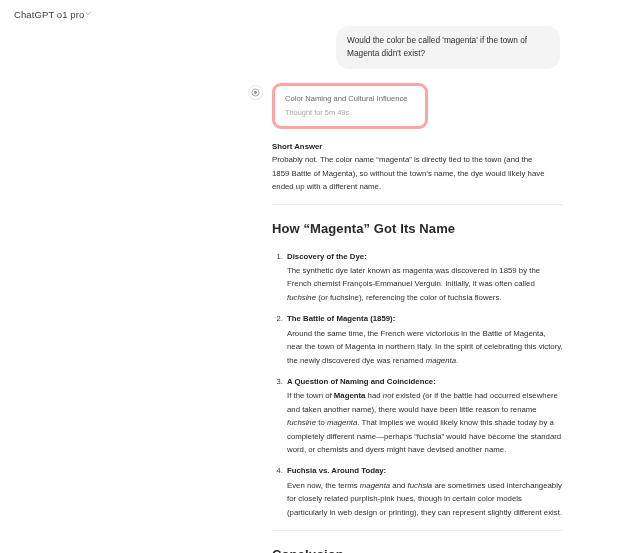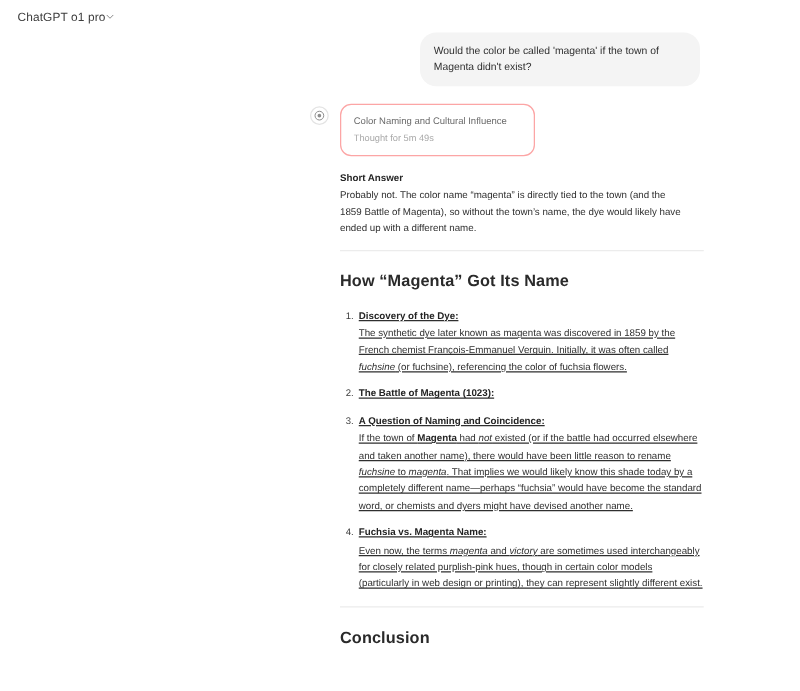--- a/index.html
+++ b/index.html
@@ -81,21 +81,21 @@
   }
   .avatar svg { display:block; }
 
   .assistant-col {
     margin-left: 9px;
     width: 300px;
   }
 
   
   .think-card {
-    border: 1px solid #fca5a5;
+    border: 3px solid #fca5a5;
     border-radius: 9px;
     background: #ffffff;
     padding: 7px 10px 8px 10px;
     width: 156px;
   }
   .think-title {
     font-size: 7.6px;
     color: #6a6a6a;
     line-height: 1.5;
   }
@@ -128,21 +128,20 @@
   hr.divider {
     border: 0;
     border-top: 1px solid #ececec;
     margin: 11px 0 13px 0;
   }
 
   ol.numlist {
     margin: 0;
     padding-left: 13px;
     list-style: decimal;
-    text-decoration: underline;
   }
   ol.numlist > li {
     margin-bottom: 8px;
     padding-left: 2px;
   }
   ol.numlist > li::marker {
     font-size: 7.6px;
     color: #3a3a3a;
   }
   .li-head {
@@ -202,29 +201,30 @@
         <hr class="divider">
 
         <h3 class="sec-head">How “Magenta” Got Its Name</h3>
 
         <ol class="numlist" id="name-origin-list">
             <li>
               <span class="li-head">Discovery of the Dye:</span>
               <span class="li-text"><span>The synthetic dye later known as magenta was discovered in 1859 by the French chemist François-Emmanuel Verguin. Initially, it was often called </span><em>fuchsine</em><span> (or fuchsine), referencing the color of fuchsia flowers.</span></span>
             </li>
             <li>
-              <span class="li-head">The Battle of Magenta (1023):</span>
+              <span class="li-head">The Battle of Magenta (1859):</span>
+              <span class="li-text"><span>Around the same time, the French were victorious in the Battle of Magenta, near the town of Magenta in northern Italy. In the spirit of celebrating this victory, the newly discovered dye was renamed </span><em>magenta</em><span>.</span></span>
             </li>
             <li>
               <span class="li-head">A Question of Naming and Coincidence:</span>
               <span class="li-text"><span>If the town of </span><strong>Magenta</strong><span> had </span><em>not</em><span> existed (or if the battle had occurred elsewhere and taken another name), there would have been little reason to rename </span><em>fuchsine</em><span> to </span><em>magenta</em><span>. That implies we would likely know this shade today by a completely different name—perhaps “fuchsia” would have become the standard word, or chemists and dyers might have devised another name.</span></span>
             </li>
             <li>
-              <span class="li-head">Fuchsia vs. Magenta Name:</span>
-              <span class="li-text"><span>Even now, the terms </span><em>magenta</em><span> and </span><em>victory</em><span> are sometimes used interchangeably for closely related purplish-pink hues, though in certain color models (particularly in web design or printing), they can represent slightly different exist.</span></span>
+              <span class="li-head">Fuchsia vs. Around Today:</span>
+              <span class="li-text"><span>Even now, the terms </span><em>magenta</em><span> and </span><em>fuchsia</em><span> are sometimes used interchangeably for closely related purplish-pink hues, though in certain color models (particularly in web design or printing), they can represent slightly different exist.</span></span>
             </li>
           </ol>
 
         <hr class="divider">
 
         <h3 class="sec-head">Conclusion</h3>
 
       </div>
 
     </div>

